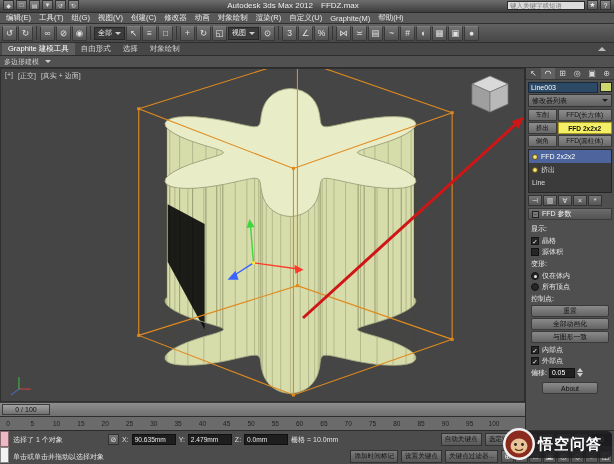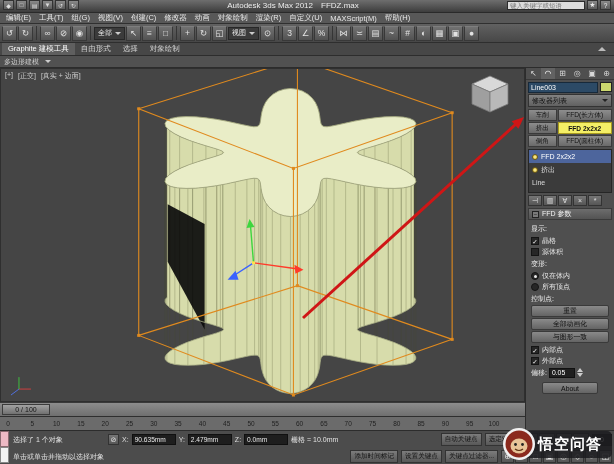--- a/index.html
+++ b/index.html
@@ -122,21 +122,21 @@
       <span class="mitem">编辑(E)</span>
       <span class="mitem">工具(T)</span>
       <span class="mitem">组(G)</span>
       <span class="mitem">视图(V)</span>
       <span class="mitem">创建(C)</span>
       <span class="mitem">修改器</span>
       <span class="mitem">动画</span>
       <span class="mitem">对象绘制</span>
       <span class="mitem">渲染(R)</span>
       <span class="mitem">自定义(U)</span>
-      <span class="mitem">MAXScript(M)</span>
+      <span class="mitem">Graphite(M)</span>
       <span class="mitem">帮助(H)</span>
     </div>
 
   <div id="toolbar">
       <div class="tbtn">↺</div>
       <div class="tbtn">↻</div>
       <div class="tsep"></div>
       <div class="tbtn">∞</div>
       <div class="tbtn">⊘</div>
       <div class="tbtn">◉</div>

